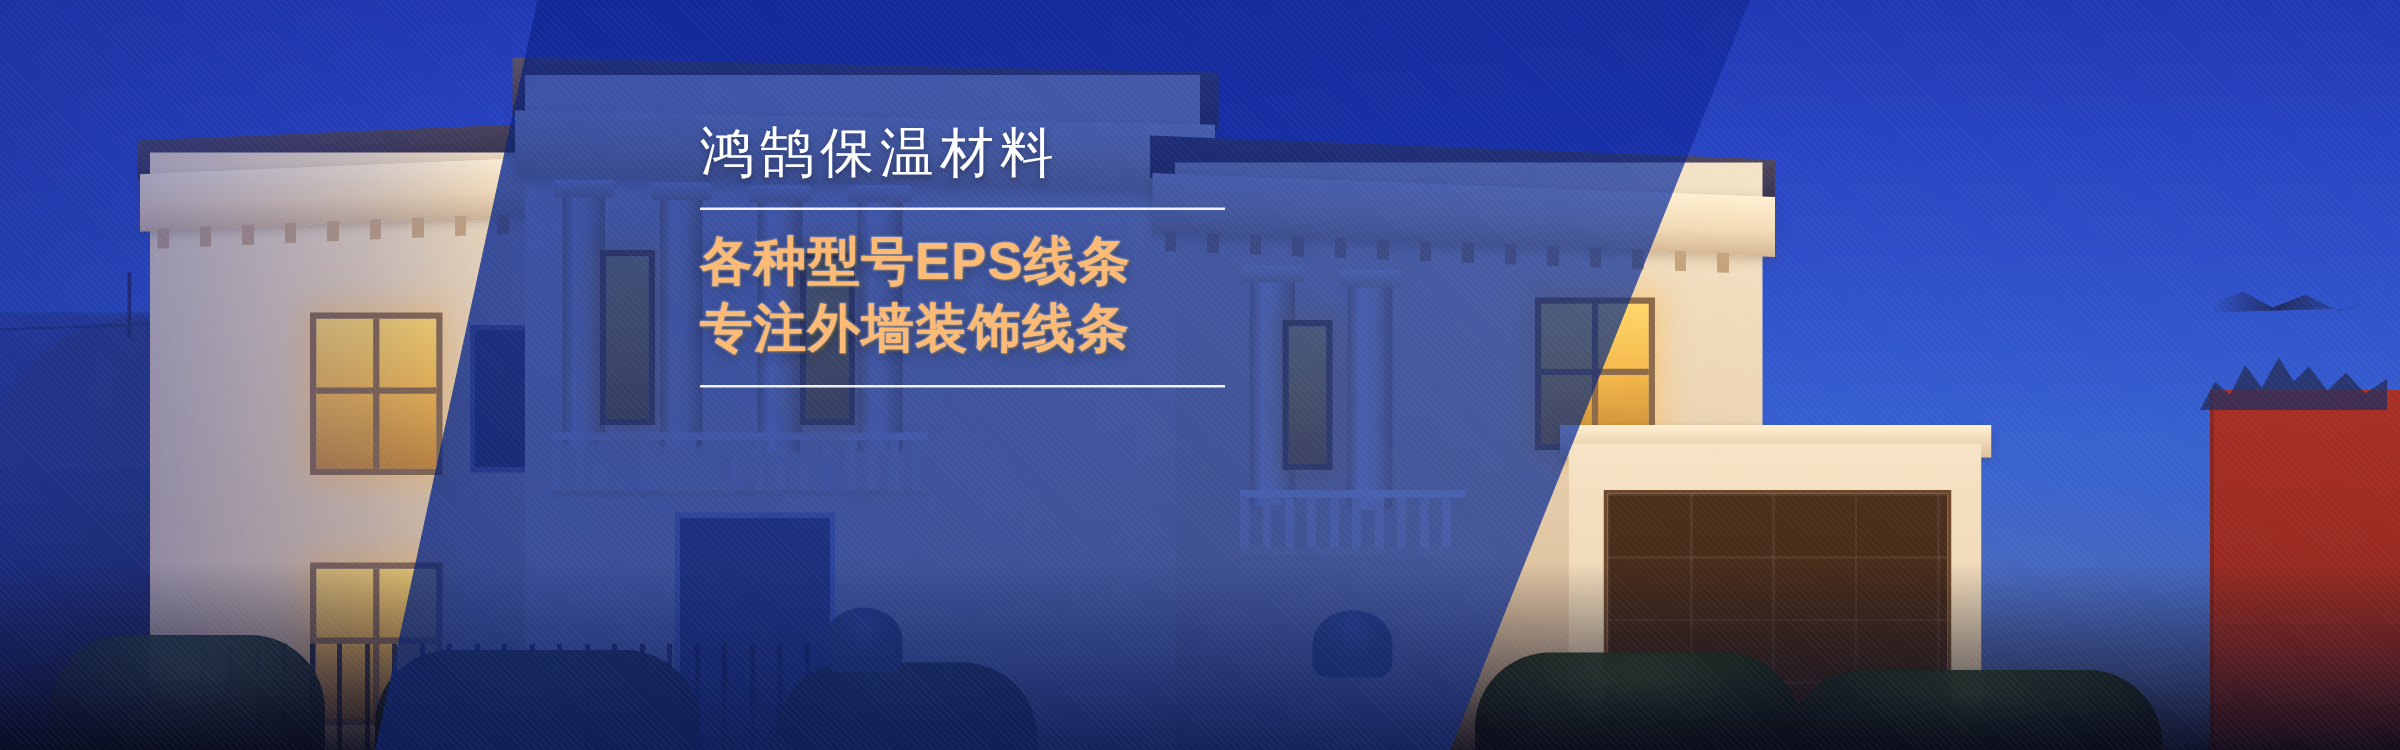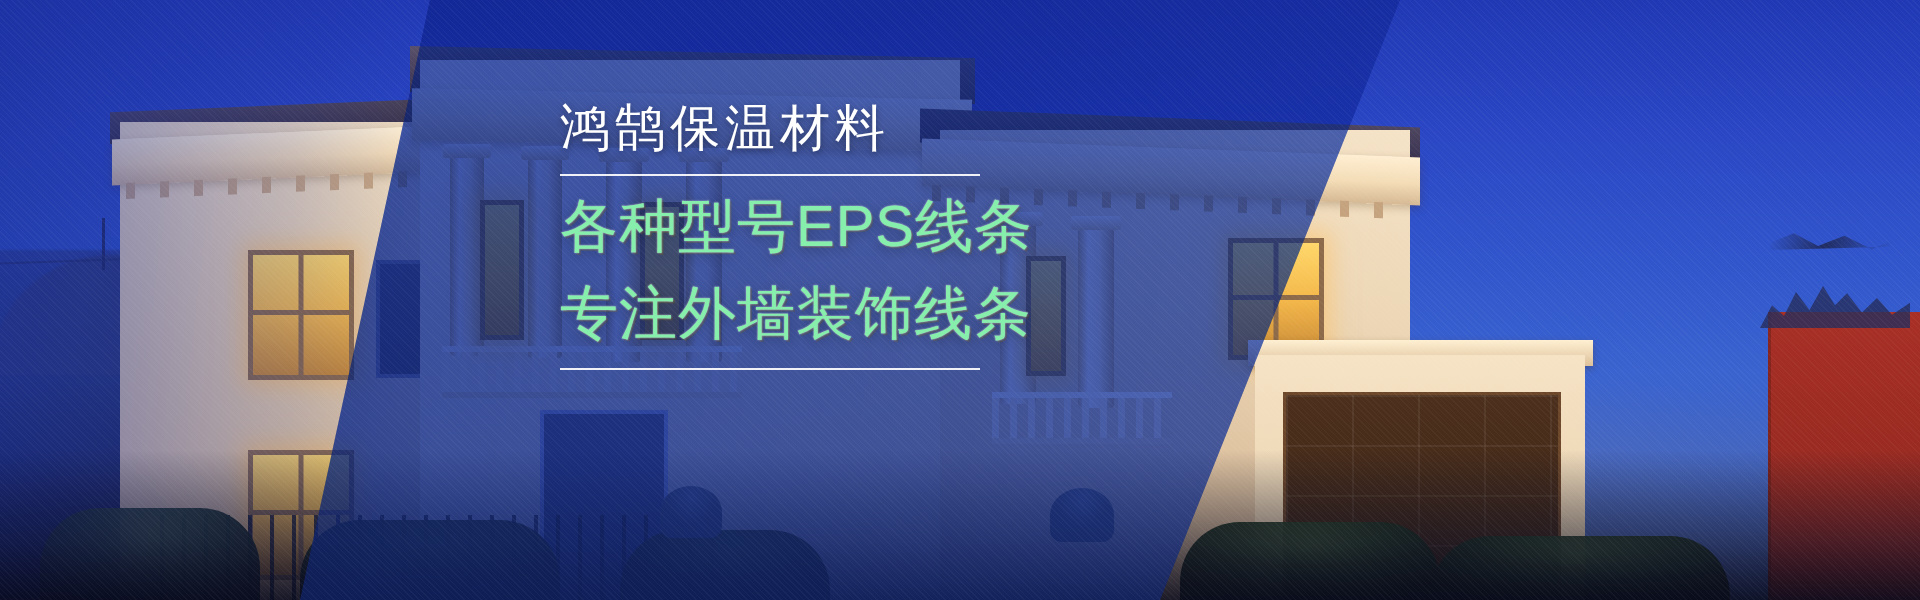--- a/index.html
+++ b/index.html
@@ -231,46 +231,46 @@
     background: repeating-linear-gradient(45deg, rgba(255,255,255,0.035) 0 1px, rgba(0,0,0,0) 1px 4px);
     pointer-events: none;
   }
 
   
   .text-block {
     position: absolute; left: 560px; top: 98px; width: 460px;
   }
   .brand {
     color: #ffffff;
-    font-size: 50px;
+    font-size: 43px;
     letter-spacing: 5px;
     font-weight: 400;
     line-height: 1.2;
     text-shadow: 0 2px 6px rgba(0,0,0,0.35);
     white-space: nowrap;
   }
   .divider-top {
     margin-top: 16px;
     width: 420px; height: 2px;
     background: rgba(255,255,255,0.92);
   }
   .headline {
     margin-top: 16px;
-    color: #86efac;
-    font-size: 58px;
-    font-weight: 400;
+    color: #fdba74;
+    font-size: 42px;
+    font-weight: 700;
     line-height: 1.18;
     letter-spacing: 1px;
     white-space: nowrap;
     text-shadow:
       0 0 2px rgba(255,255,255,0.75),
       2px 2px 0 rgba(120,90,0,0.25),
       0 3px 12px rgba(0,0,0,0.30);
   }
-  .headline-2 { margin-top: 19px; }
+  .headline-2 { margin-top: 5px; }
   .divider-bottom {
     margin-top: 20px;
     width: 420px; height: 2px;
     background: rgba(255,255,255,0.92);
   }
   .tagline {
     margin-top: 20px;
     color: #ffffff;
     font-size: 30px;
     letter-spacing: 2px;

